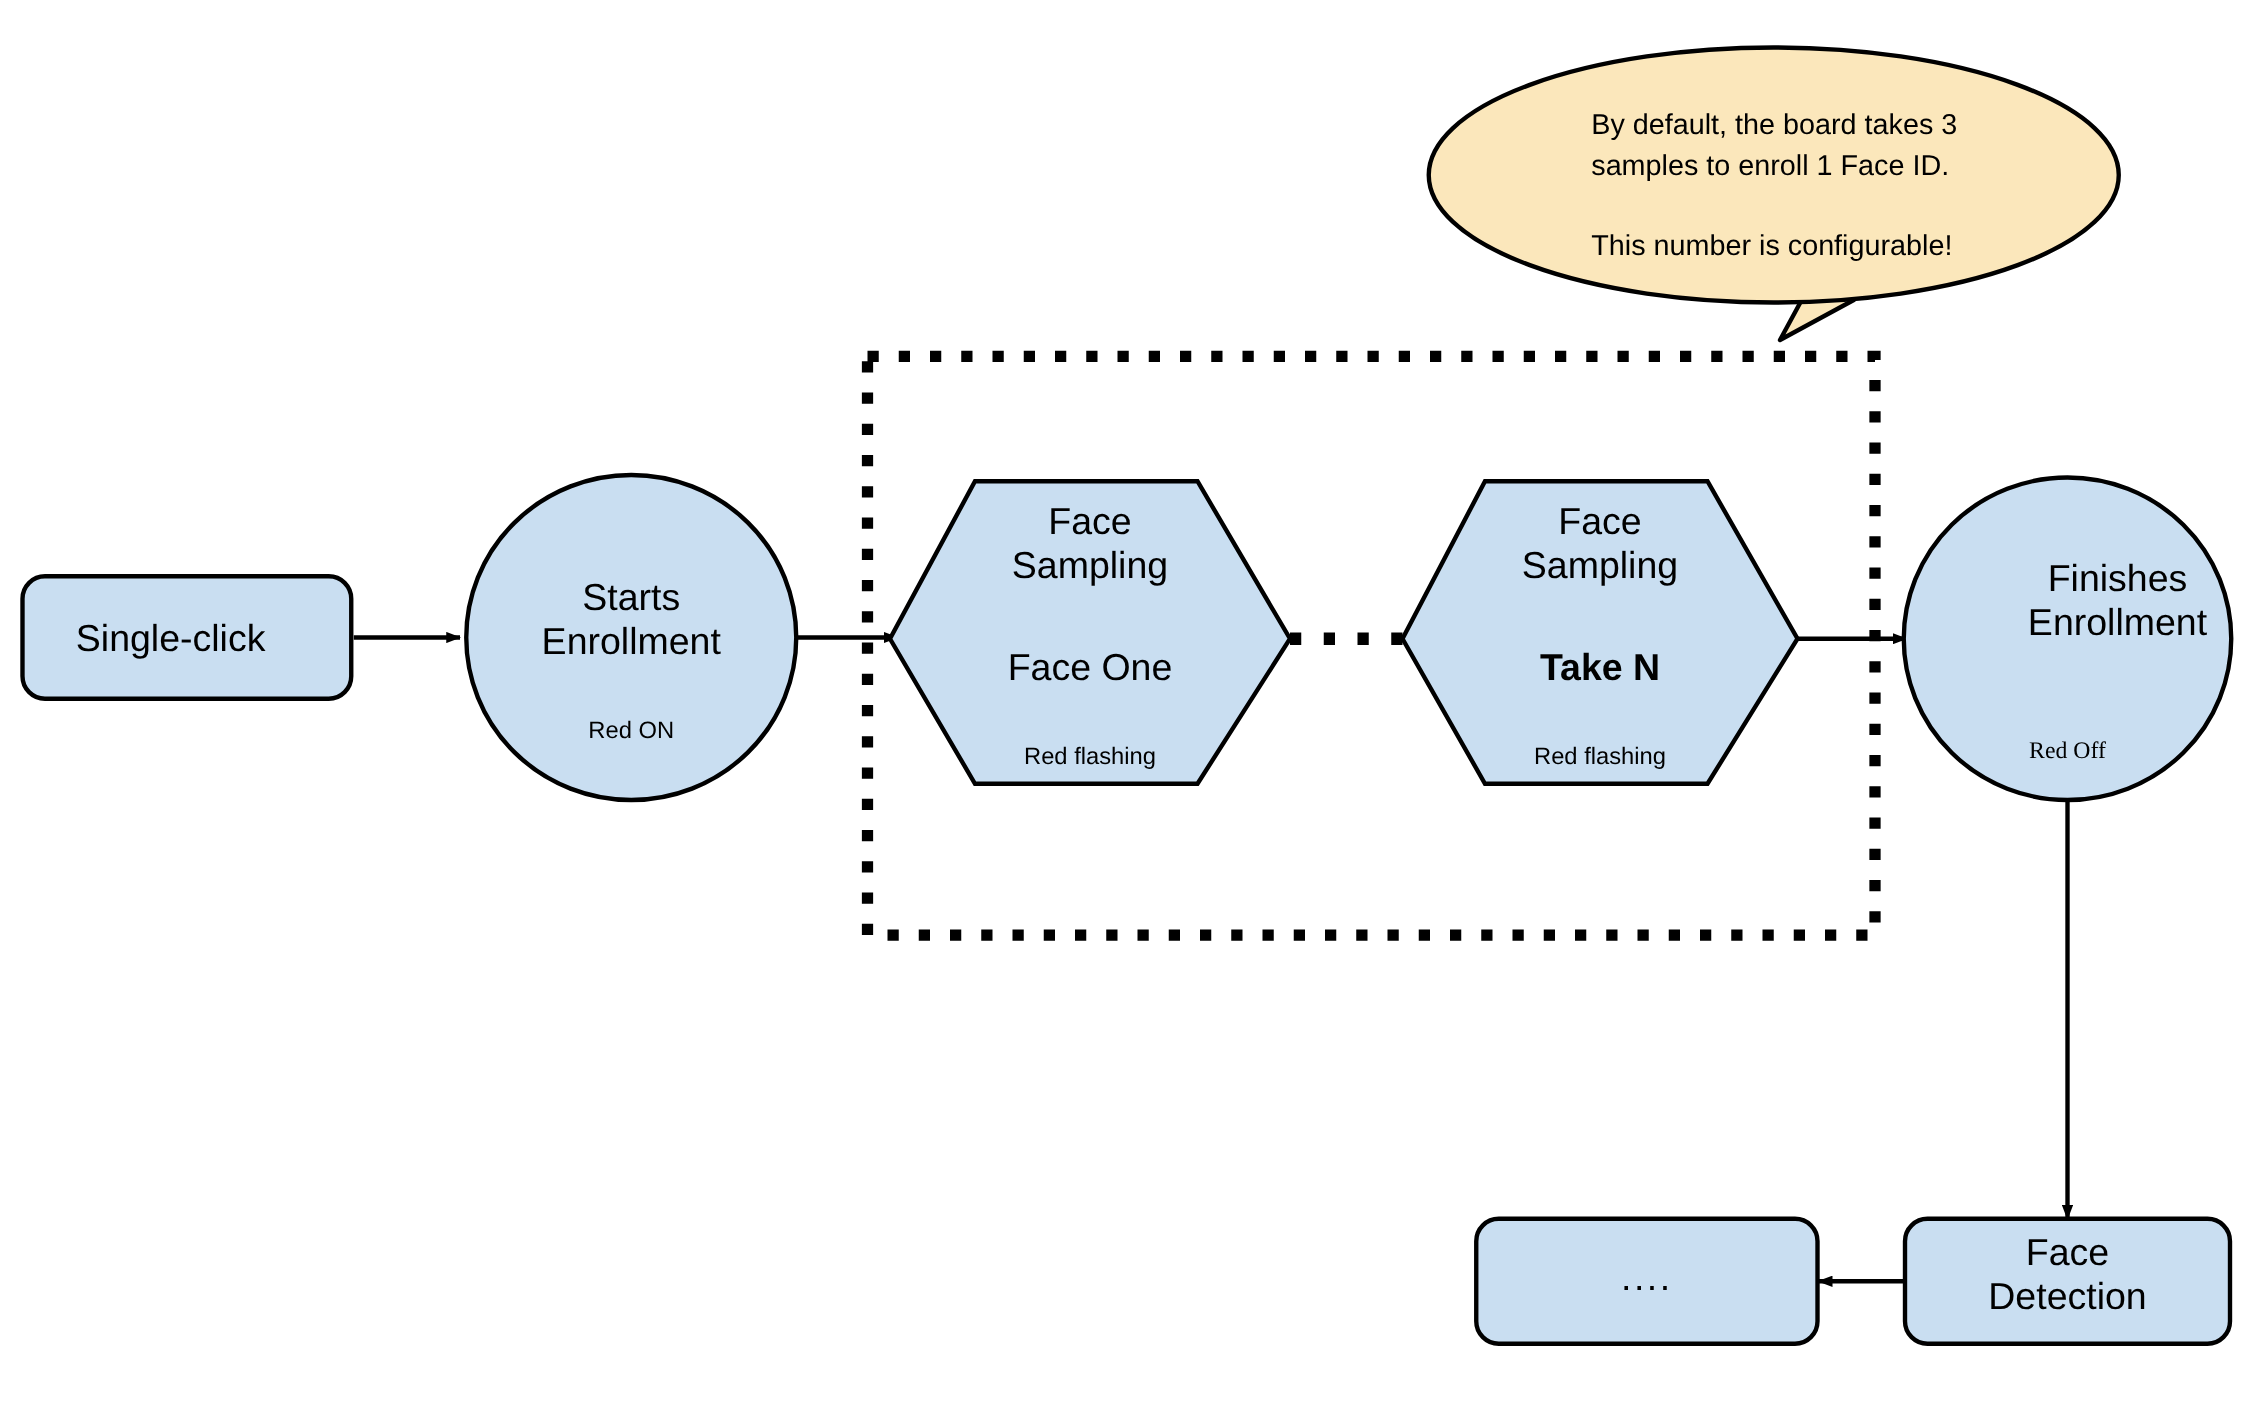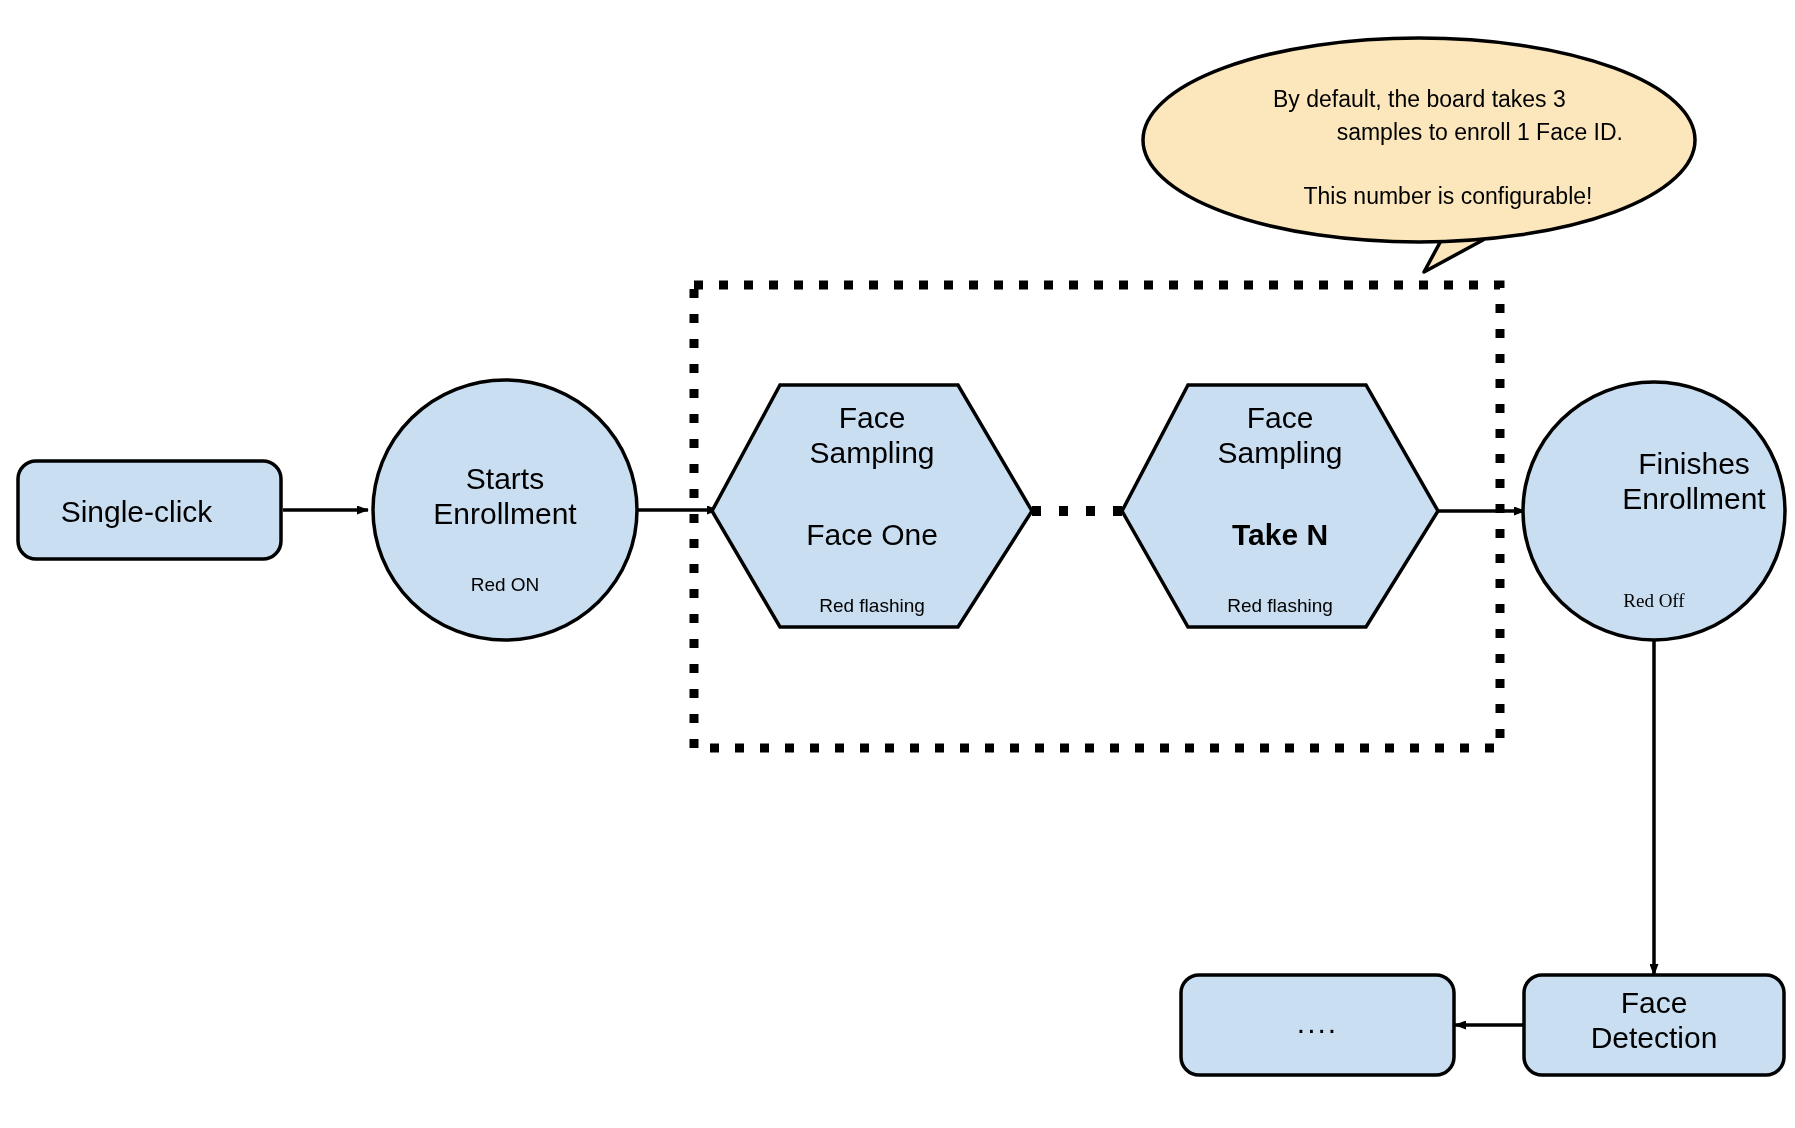--- a/index.html
+++ b/index.html
@@ -105,14 +105,14 @@
 <div class="node-label lbl-main" style="left:1563px; top:446px; width:262px;">Finishes
 Enrollment</div>
 <div class="node-label lbl-small" style="left:1523px; top:590px; width:262px;font-family:Liberation Serif, serif;">Red Off</div>
 
 <div class="node-label lbl-main" style="left:1524px; top:985px; width:260px;">Face
 Detection</div>
 
 <div class="node-label lbl-dots" style="left:1181px; top:1005px; width:273px;">....</div>
 
 <div class="node-label lbl-callout" style="left:1273px; top:85px; width:350px; text-align:left;">By default, the board takes 3</div>
-<div class="node-label lbl-callout" style="left:1273px; top:118px; width:350px; text-align:right;">samples to enroll 1 Face ID.</div>
-<div class="node-label lbl-callout" style="left:1273px; top:182px; width:350px; text-align:center;">This number is configurable!</div>
+<div class="node-label lbl-callout" style="left:1273px; top:118px; width:350px; text-align:left;">samples to enroll 1 Face ID.</div>
+<div class="node-label lbl-callout" style="left:1273px; top:182px; width:350px; text-align:left;">This number is configurable!</div>
 
 </body></html>

